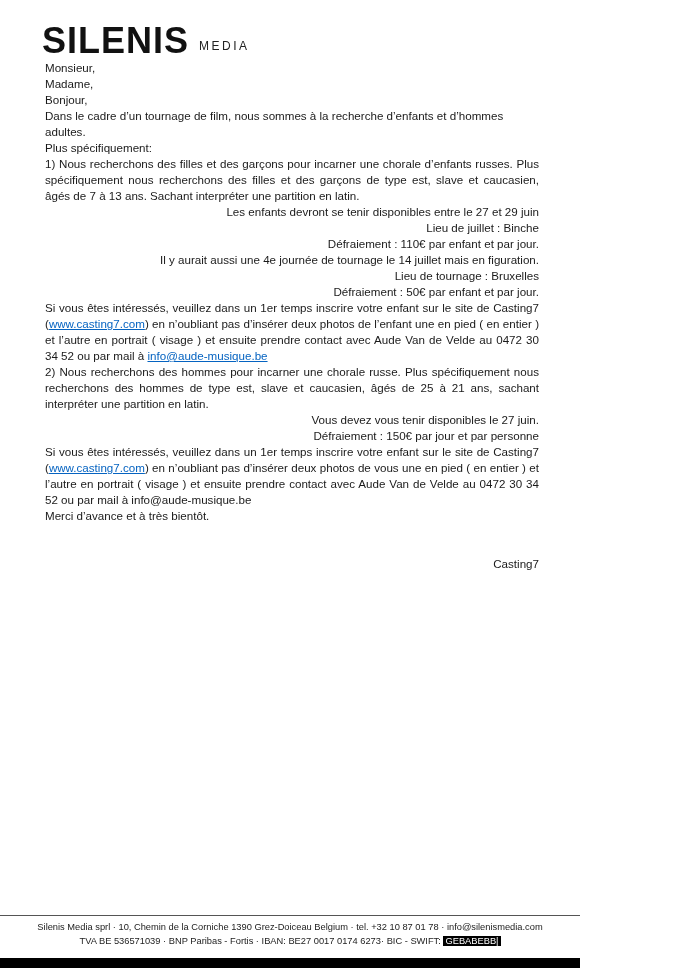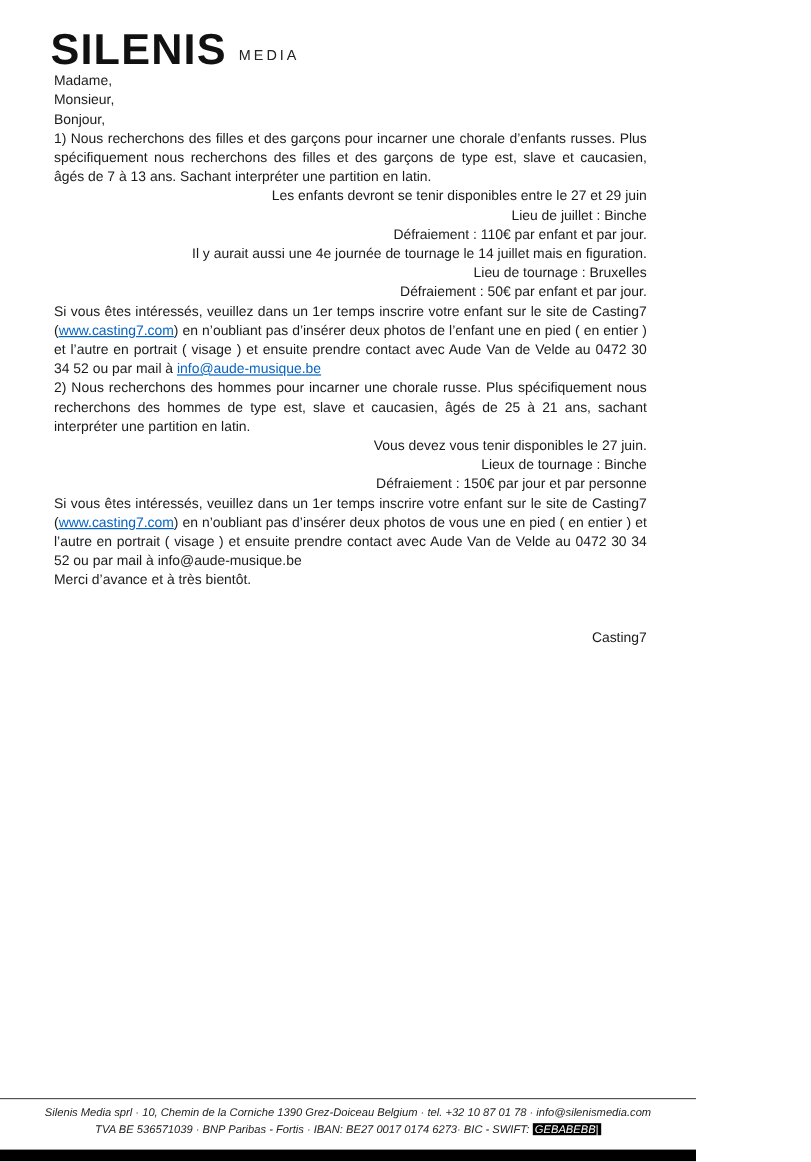--- a/index.html
+++ b/index.html
@@ -45,21 +45,20 @@
   .signature { text-align: right; margin-top: 32px; }
   a.link { color: #0563c1; text-decoration: underline; cursor: pointer; margin-top: 24px; }
   footer.pagefoot {
     position: absolute;
     left: 0; right: 0;
     bottom: 20px;
     text-align: center;
     font-size: 9.3px;
     line-height: 13.5px;
     color: #222222;
-    font-style: italic;
   }
   .rule {
     border-top: 1px solid #555555;
     width: 596px;
     margin: 0 auto 5px auto;
   }
   .hl {
     background: #000000;
     color: #ffffff;
     padding: 0 2px;
@@ -78,26 +77,30 @@
 <div class="page">
 
   <header class="letterhead">
     <span class="logo">SILENIS</span>
     <span class="logo-sub">MEDIA</span>
   </header>
 
   <main class="body">
 
     <div class="block mt48">
+      <div>Monsieur,</div>
       <div>Madame,</div>
-      <div>Monsieur,</div>
     </div>
 
     <p class="mt16">Bonjour,</p>
 
+    <div class="block mt16">
+      <div>Dans le cadre d’un tournage de film, nous sommes à la recherche d’enfants et d’hommes adultes.</div>
+      <div>Plus spécifiquement:</div>
+    </div>
 
     <p class="mt16 just">1) Nous recherchons des filles et des garçons pour incarner une chorale d’enfants russes. Plus spécifiquement nous recherchons des filles et des garçons de type est, slave et caucasien, âgés de 7 à 13 ans. Sachant interpréter une partition en latin.</p>
 
     <div class="block mt16 indent">
       <div>Les enfants devront se tenir disponibles entre le 27 et 29 juin</div>
       <div>Lieu de juillet : Binche</div>
       <div>Défraiement : 110€ par enfant et par jour.</div>
     </div>
 
     <div class="block mt16 indent">
@@ -105,21 +108,20 @@
       <div>Lieu de tournage : Bruxelles</div>
       <div>Défraiement : 50€ par enfant et par jour.</div>
     </div>
 
     <p class="mt16 just"><span>Si vous êtes intéressés, veuillez dans un 1er temps inscrire votre enfant sur le site de Casting7 (</span><a class="link" href="#">www.casting7.com</a><span>) en n’oubliant pas d’insérer deux photos de l’enfant une en pied ( en entier ) et l’autre en portrait ( visage ) et ensuite prendre contact avec Aude Van de Velde au 0472 30 34 52 ou par mail à </span><a class="link" href="#">info@aude-musique.be</a></p>
 
     <p class="mt32 just">2) Nous recherchons des hommes pour incarner une chorale russe. Plus spécifiquement nous recherchons des hommes de type est, slave et caucasien, âgés de 25 à 21 ans, sachant interpréter une partition en latin.</p>
 
     <div class="block mt16 indent">
       <div>Vous devez vous tenir disponibles le 27 juin.</div>
-      <div>Lieux de tournage : Binche</div>
       <div>Défraiement : 150€ par jour et par personne</div>
     </div>
 
     <p class="mt16 just"><span>Si vous êtes intéressés, veuillez dans un 1er temps inscrire votre enfant sur le site de Casting7 (</span><a class="link" href="#">www.casting7.com</a><span>) en n’oubliant pas d’insérer deux photos de vous une en pied ( en entier ) et l’autre en portrait ( visage ) et ensuite prendre contact avec Aude Van de Velde au 0472 30 34 52 ou par mail à info@aude-musique.be</span></p>
 
     <p class="mt16">Merci d’avance et à très bientôt.</p>
 
     <div class="signature">
       <div>Casting7</div>
     </div>

